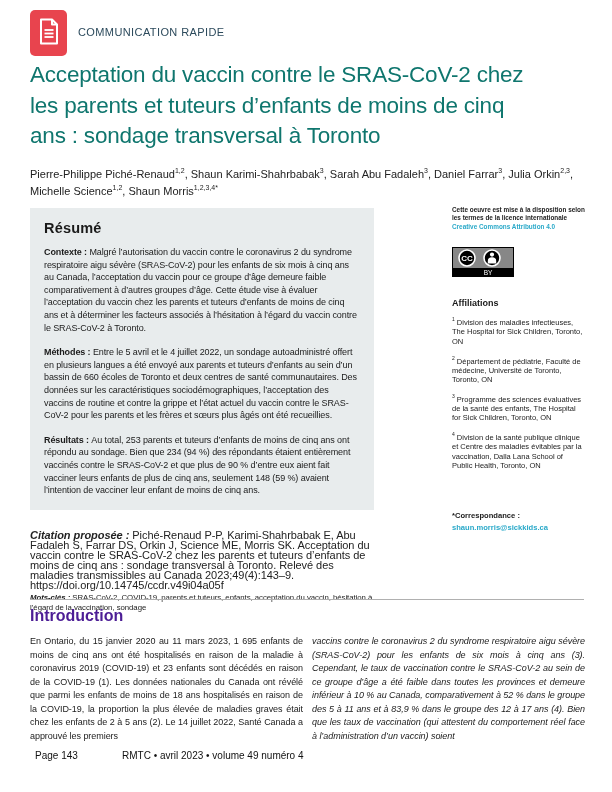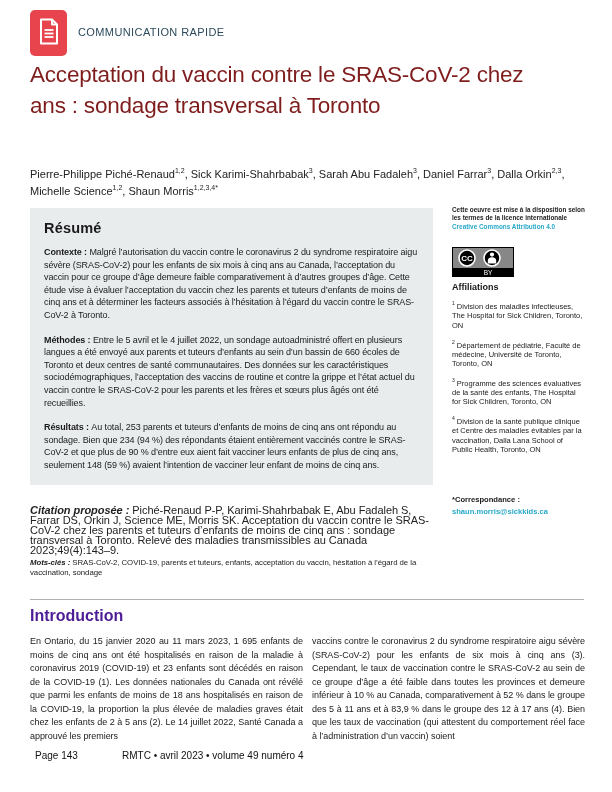--- a/index.html
+++ b/index.html
@@ -6,54 +6,54 @@
   html,body { background:#fff; }
   body { font-family:"Liberation Sans", sans-serif; color:#1a1a1a; }
   .page { position:relative; width:612px; height:792px; background:#fff; overflow:hidden; }
 
   .doc-badge { position:absolute; left:30px; top:10px; width:37px; height:46px;
     background:#e8444e; border-radius:5px; display:flex; align-items:center; justify-content:center; }
   .category { position:absolute; left:78px; top:26px; font-size:11px; font-weight:normal;
     color:#2c4a5c; letter-spacing:.4px; }
 
   .title { position:absolute; left:30px; top:60px; width:556px; font-size:22.5px;
-    line-height:30.5px; font-weight:500; color:#7f1d1d; letter-spacing:-.2px; }
+    line-height:30.5px; font-weight:500; color:#0f766e; letter-spacing:-.2px; }
   .title div { white-space:nowrap; }
 
   .authors { position:absolute; left:30px; top:164px; width:554px; font-size:11px;
     line-height:14.5px; font-weight:500; color:#222; }
   .authors sup { font-size:7px; }
 
-  .left-col { position:absolute; left:30px; top:208px; width:403px; }
+  .left-col { position:absolute; left:30px; top:208px; width:344px; }
   .resume-box { background:#e8eced; padding:12px 14px 1px 14px; }
   .resume-title { font-size:14.5px; font-weight:bold; margin-bottom:10px; letter-spacing:.2px; }
   .rz-p { font-size:9px; line-height:12.6px; margin-bottom:12px; letter-spacing:-.1px; color:#1b1b1b; }
 
   .citation { margin-top:20px; font-size:11px; line-height:10px; letter-spacing:-.05px; color:#222; }
   .citation .lead, .keywords .lead { font-weight:bold; font-style:italic; }
   .doi { display:block; color:#222; text-decoration:none; }
   .keywords { margin-top:3px; font-size:7.8px; line-height:10.3px; letter-spacing:-.05px; color:#222; }
 
   .sidebar { position:absolute; left:452px; top:206px; width:133px; }
   .lic { font-size:6.4px; line-height:8.4px; font-weight:bold; color:#222; }
   .lic-link { font-size:6.4px; line-height:8.4px; font-weight:bold; color:#2aa9c9;
     display:block; text-decoration:none; }
   .cc-badge { margin-top:16px; display:block; cursor:pointer; }
-  .aff-title { font-size:9px; font-weight:bold; margin-top:1px; }
+  .aff-title { font-size:9px; font-weight:bold; margin-top:17px; }
   .aff { font-size:7.5px; line-height:9.6px; margin-top:7px; color:#1b1b1b; }
   .aff sup { font-size:5px; }
   .corr { margin-top:40px; font-size:7.6px; font-weight:bold; }
   .email { display:block; margin-top:3px; font-size:7.6px; color:#2aa9c9; text-decoration:none; font-weight:bold; }
 
   .divider { position:absolute; left:30px; top:599px; width:554px; border-top:1px solid #b0b0b0; }
   .intro-h { position:absolute; left:30px; top:607px; font-size:16px; font-weight:bold; color:#4c1d95; }
   .col { position:absolute; top:635px; width:273px; font-size:9px; line-height:13.5px;
     text-align:justify; letter-spacing:-.05px; color:#1b1b1b; }
   .col1 { left:30px; }
-  .col2 { left:312px; }
+  .col2 { left:312px;font-style:italic; }
 
   .footer-page { position:absolute; left:35px; top:750px; font-size:10px; color:#111; }
   .footer-journal { position:absolute; left:122px; top:750px; font-size:10px; color:#111; }
 </style>
 </head>
 <body>
 
 <div class="page">
 
   <div class="doc-badge">
@@ -64,38 +64,40 @@
         <line x1="6.5" y1="12" x2="15.5" y2="12" stroke="#ffffff" stroke-width="1.8"></line>
         <line x1="6.5" y1="15.5" x2="15.5" y2="15.5" stroke="#ffffff" stroke-width="1.8"></line>
         <line x1="6.5" y1="19" x2="15.5" y2="19" stroke="#ffffff" stroke-width="1.8"></line>
       </svg>
     </span>
   </div>
   <div class="category">COMMUNICATION RAPIDE</div>
 
   <div class="title">
     <div>Acceptation du vaccin contre le SRAS-CoV-2 chez</div>
+    <div>les parents et tuteurs d’enfants de moins de cinq</div>
     <div>ans : sondage transversal à Toronto</div>
   </div>
 
-  <div class="authors"><span>Pierre-Philippe Piché-Renaud</span><sup>1,2</sup>, <span>Sick Karimi-Shahrbabak</span><sup>3</sup>, <span>Sarah Abu Fadaleh</span><sup>3</sup>, <span>Daniel Farrar</span><sup>3</sup>, <span>Dalla Orkin</span><sup>2,3</sup>, <span>Michelle Science</span><sup>1,2</sup>, <span>Shaun Morris</span><sup>1,2,3,4*</sup></div>
+  <div class="authors"><span>Pierre-Philippe Piché-Renaud</span><sup>1,2</sup>, <span>Shaun Karimi-Shahrbabak</span><sup>3</sup>, <span>Sarah Abu Fadaleh</span><sup>3</sup>, <span>Daniel Farrar</span><sup>3</sup>, <span>Julia Orkin</span><sup>2,3</sup>, <span>Michelle Science</span><sup>1,2</sup>, <span>Shaun Morris</span><sup>1,2,3,4*</sup></div>
 
   <div class="left-col">
     <div class="resume-box">
       <div class="resume-title">Résumé</div>
       <div>
           <p class="rz-p"><b>Contexte : </b>Malgré l’autorisation du vaccin contre le coronavirus 2 du syndrome respiratoire aigu sévère (SRAS-CoV-2) pour les enfants de six mois à cinq ans au Canada, l’acceptation du vaccin pour ce groupe d’âge demeure faible comparativement à d’autres groupes d’âge. Cette étude vise à évaluer l’acceptation du vaccin chez les parents et tuteurs d’enfants de moins de cinq ans et à déterminer les facteurs associés à l’hésitation à l’égard du vaccin contre le SRAS-CoV-2 à Toronto.</p>
           <p class="rz-p"><b>Méthodes : </b>Entre le 5 avril et le 4 juillet 2022, un sondage autoadministré offert en plusieurs langues a été envoyé aux parents et tuteurs d’enfants au sein d’un bassin de 660 écoles de Toronto et deux centres de santé communautaires. Des données sur les caractéristiques sociodémographiques, l’acceptation des vaccins de routine et contre la grippe et l’état actuel du vaccin contre le SRAS-CoV-2 pour les parents et les frères et sœurs plus âgés ont été recueillies.</p>
           <p class="rz-p"><b>Résultats : </b>Au total, 253 parents et tuteurs d’enfants de moins de cinq ans ont répondu au sondage. Bien que 234 (94 %) des répondants étaient entièrement vaccinés contre le SRAS-CoV-2 et que plus de 90 % d’entre eux aient fait vacciner leurs enfants de plus de cinq ans, seulement 148 (59 %) avaient l’intention de vacciner leur enfant de moins de cinq ans.</p>
         </div>
     </div>
 
     <p class="citation">
       <span class="lead">Citation proposée :</span>
       <span>Piché-Renaud P-P, Karimi-Shahrbabak E, Abu Fadaleh S, Farrar DS, Orkin J, Science ME, Morris SK. Acceptation du vaccin contre le SRAS-CoV-2 chez les parents et tuteurs d’enfants de moins de cinq ans : sondage transversal à Toronto. Relevé des maladies transmissibles au Canada 2023;49(4):143–9.</span>
+      <a class="doi" href="#">https://doi.org/10.14745/ccdr.v49i04a05f</a>
     </p>
 
     <p class="keywords">
       <span class="lead">Mots-clés :</span>
       <span>SRAS-CoV-2, COVID-19, parents et tuteurs, enfants, acceptation du vaccin, hésitation à l’égard de la vaccination, sondage</span>
     </p>
   </div>
 
   <div class="sidebar">
     <div class="lic">Cette oeuvre est mise à la disposition selon</div>

